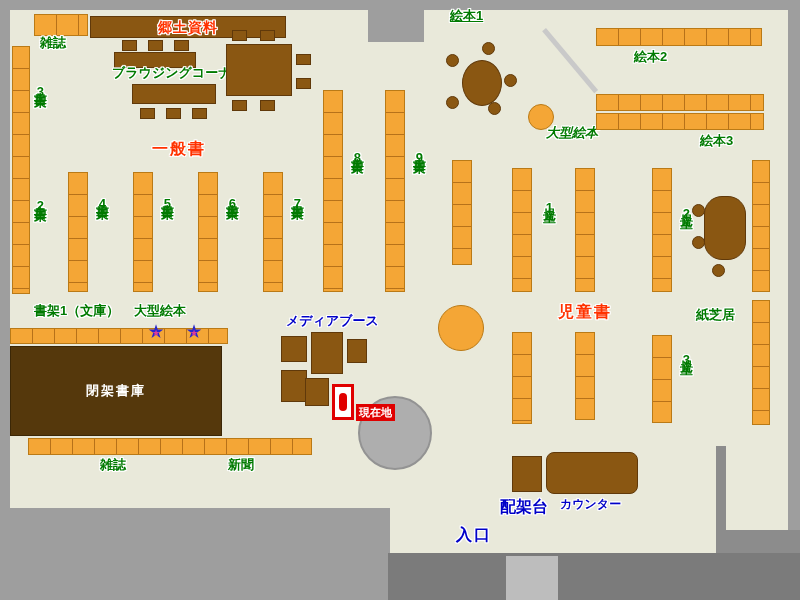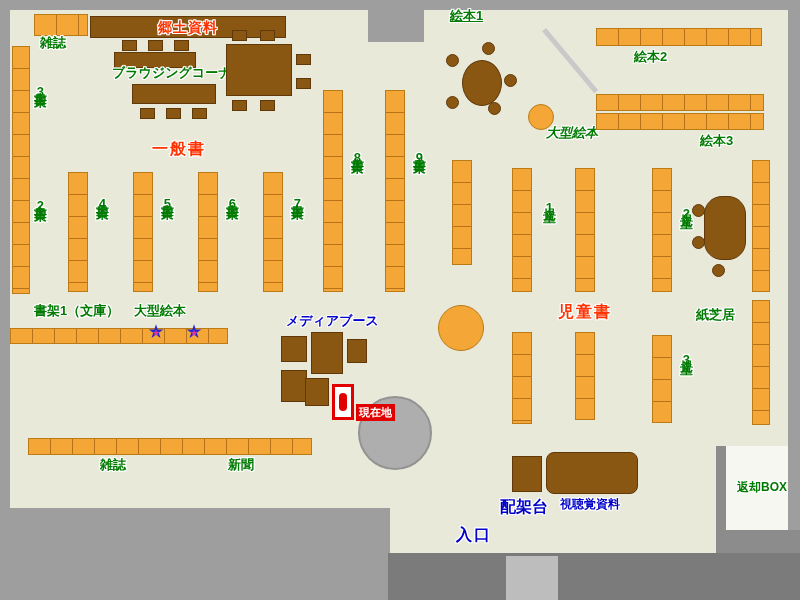--- a/index.html
+++ b/index.html
@@ -54,23 +54,20 @@
 
   <div class="abs floor" style="left:10px;top:10px;width:778px;height:543px;"></div>
   <div class="abs wall" style="left:0;top:508px;width:390px;height:92px;"></div>
   <div class="abs wall-dark" style="left:388px;top:553px;width:412px;height:47px;"></div>
   <div class="abs walkway" style="left:506px;top:556px;width:52px;height:44px;"></div>
   <div class="abs wall" style="left:368px;top:8px;width:56px;height:34px;"></div>
   <div class="abs diag" style="left:546px;top:28px;width:81px;height:5px;"></div>
 
   <div class="abs wall-mid" style="left:716px;top:446px;width:10px;height:107px;"></div>
   <div class="abs wall-mid" style="left:716px;top:530px;width:84px;height:23px;"></div>
-  <div class="abs retbox center" style="left:726px;top:446px;width:62px;height:84px;">
-    <div class="lab g ret-lab">返却BOX</div>
-  </div>
 
   <div class="abs pillar" style="left:358px;top:396px;width:74px;height:74px;"></div>
 
   <div class="abs shelf-h" style="left:34px;top:14px;width:54px;height:22px;"></div>
   <div class="abs lab g" style="left:40px;top:36px;">雑誌</div>
   <div class="abs tbl center" style="left:90px;top:16px;width:196px;height:22px;">
     <span class="lab r-sm">郷土資料</span>
   </div>
 
   <div class="abs shelf-v" style="left:12px;top:46px;width:18px;height:248px;"></div>
@@ -147,35 +144,38 @@
   <div class="abs lab g" style="left:134px;top:304px;">大型絵本</div>
   <div class="abs shelf-h" style="left:10px;top:328px;width:218px;height:16px;"></div>
   <div class="abs" style="left:146px;top:322px;width:20px;height:20px;">
     <span class="star-outer">★</span>
     <span class="star-inner">★</span>
   </div>
   <div class="abs" style="left:184px;top:322px;width:20px;height:20px;">
     <span class="star-outer">★</span>
     <span class="star-inner">★</span>
   </div>
+  <div class="abs stacks center" style="left:10px;top:346px;width:212px;height:90px;">
+    <span class="white-lab">閉架書庫</span>
+  </div>
   <div class="abs shelf-h" style="left:28px;top:438px;width:284px;height:17px;"></div>
   <div class="abs lab g" style="left:100px;top:458px;">雑誌</div>
   <div class="abs lab g" style="left:228px;top:458px;">新聞</div>
 
   <div class="abs lab b" style="left:286px;top:314px;">メディアブース</div>
   <div class="abs tbl" style="left:281px;top:336px;width:26px;height:26px;"></div>
   <div class="abs tbl" style="left:311px;top:332px;width:32px;height:42px;"></div>
   <div class="abs tbl" style="left:347px;top:339px;width:20px;height:24px;"></div>
   <div class="abs tbl" style="left:281px;top:370px;width:26px;height:32px;"></div>
   <div class="abs tbl" style="left:305px;top:378px;width:24px;height:28px;"></div>
   <div class="abs curbox center" style="left:332px;top:384px;width:22px;height:36px;">
     <div class="curpill" style="width:8px;height:18px;"></div>
   </div>
   <div class="abs badge" style="left:356px;top:404px;">現在地</div>
 
   <div class="abs tbl" style="left:512px;top:456px;width:30px;height:36px;"></div>
   <div class="abs tbl" style="left:546px;top:452px;width:92px;height:42px;border-radius:8px;"></div>
   <div class="abs lab b" style="left:500px;top:498px;font-size:16px;text-align:right;">配架台</div>
-  <div class="abs lab b" style="left:560px;top:498px;font-size:12px;">視聴覚資料</div>
+  <div class="abs lab b" style="left:560px;top:498px;font-size:12px;">カウンター</div>
 
   <div class="abs lab b" style="left:456px;top:526px;font-size:16px;letter-spacing:2px;">入口</div>
 
 </div>
 
 </body></html>

